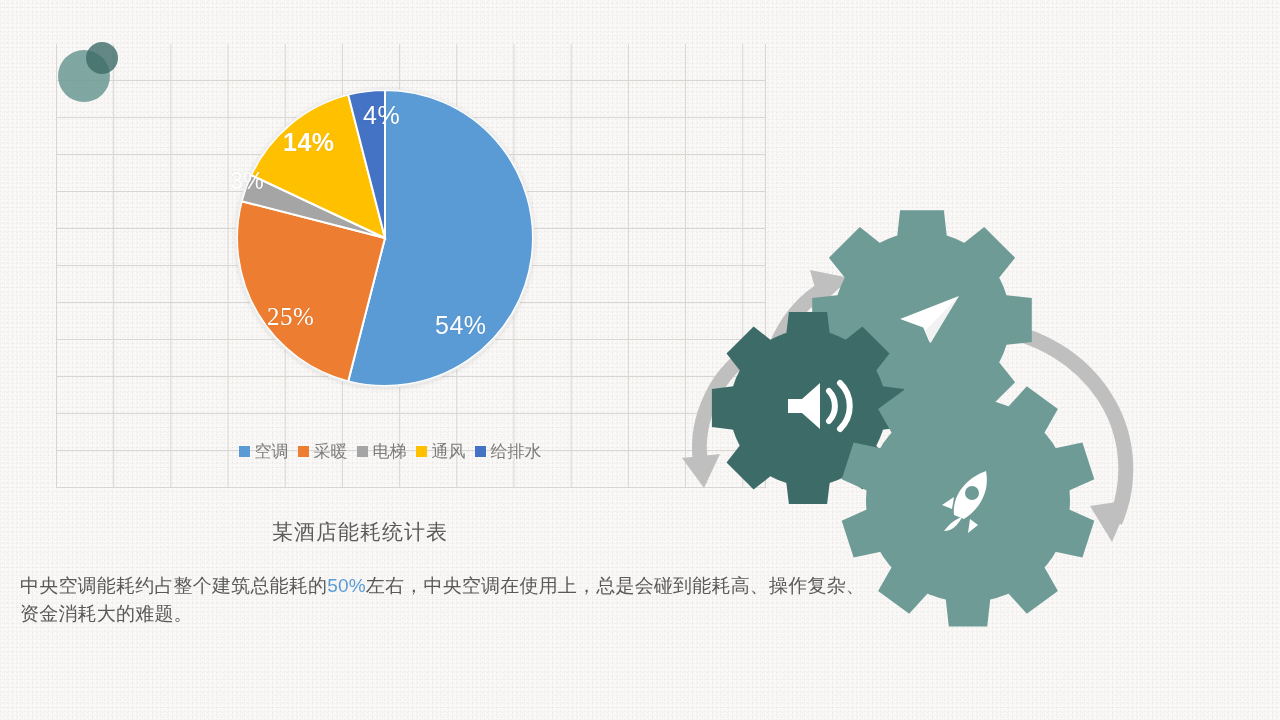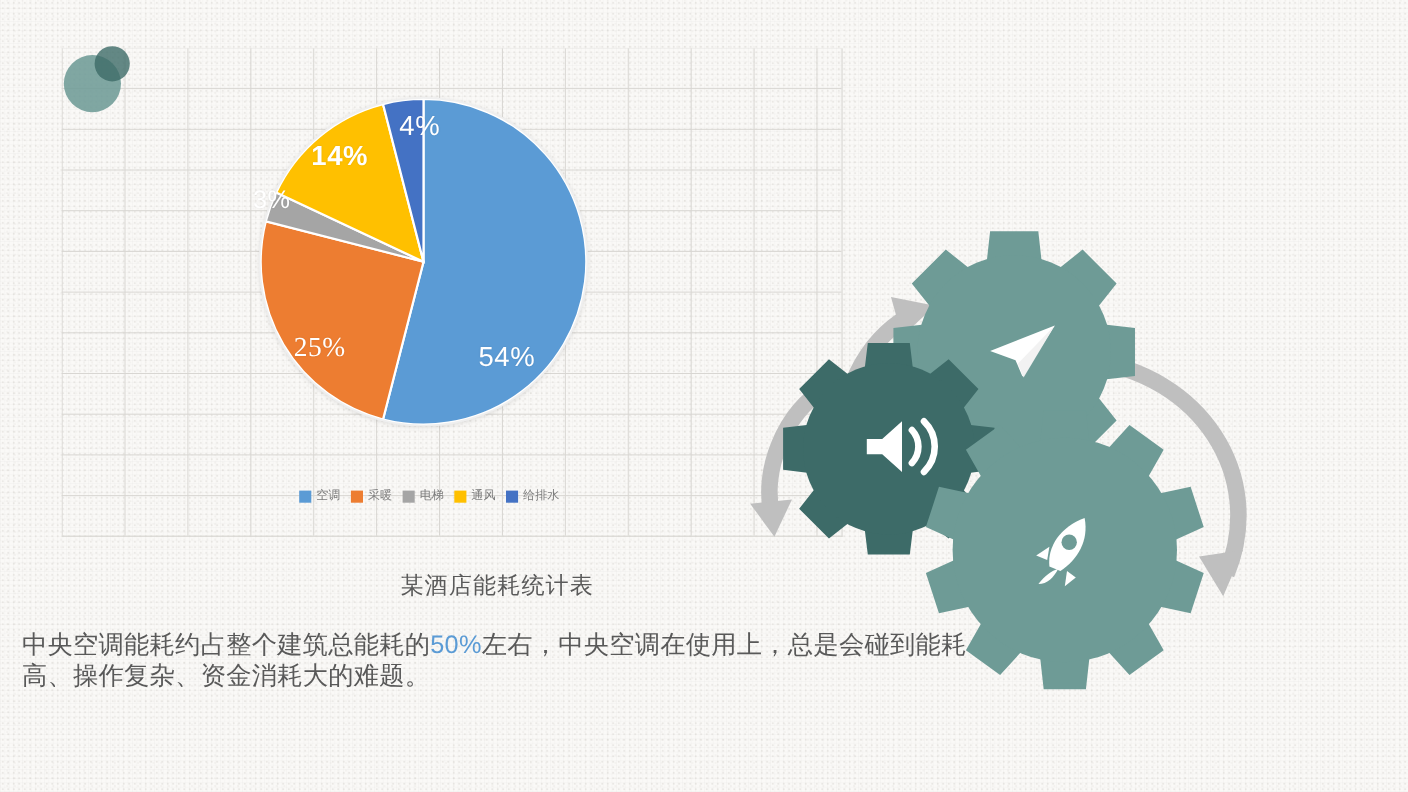--- a/index.html
+++ b/index.html
@@ -59,32 +59,32 @@
   #lbl-3{ left:48px;  top:40px;font-weight:bold; }
   #lbl-4{ left:128px; top:13px; }
 
   
   #legend{
     position:absolute; left:205px; top:440px; width:370px; height:22px;
     display:flex; align-items:center; justify-content:center; gap:9px;
   }
   .legend-item{ display:flex; align-items:center; gap:5px; }
   .legend-swatch{ width:11px; height:11px; display:inline-block; }
-  .legend-text{ font-size:11px; color:#7B7B7B; line-height:1; }
+  .legend-text{ font-size:17px; color:#7B7B7B; line-height:1; }
 
   
   #chart-caption{
     position:absolute; left:180px; top:518px; width:360px;
-    text-align:right; font-size:21px; color:#5A5A5A; letter-spacing:1px;
+    text-align:center; font-size:21px; color:#5A5A5A; letter-spacing:1px;
   }
 
   
   #body-text{
     position:absolute; left:20px; top:572px; width:860px;
-    font-size:23px; line-height:28px; color:#595959; letter-spacing:.2px;
+    font-size:19px; line-height:28px; color:#595959; letter-spacing:.2px;
   }
   #body-text .hl{ color:#5B9BD5; }
   #body-text .indent{ display:block; text-indent:2.1em; }
 
   
   #gears{ position:absolute; left:660px; top:170px; width:620px; height:480px; }
   #gears svg{ display:block; }
 </style>
 </head>
 <body>

